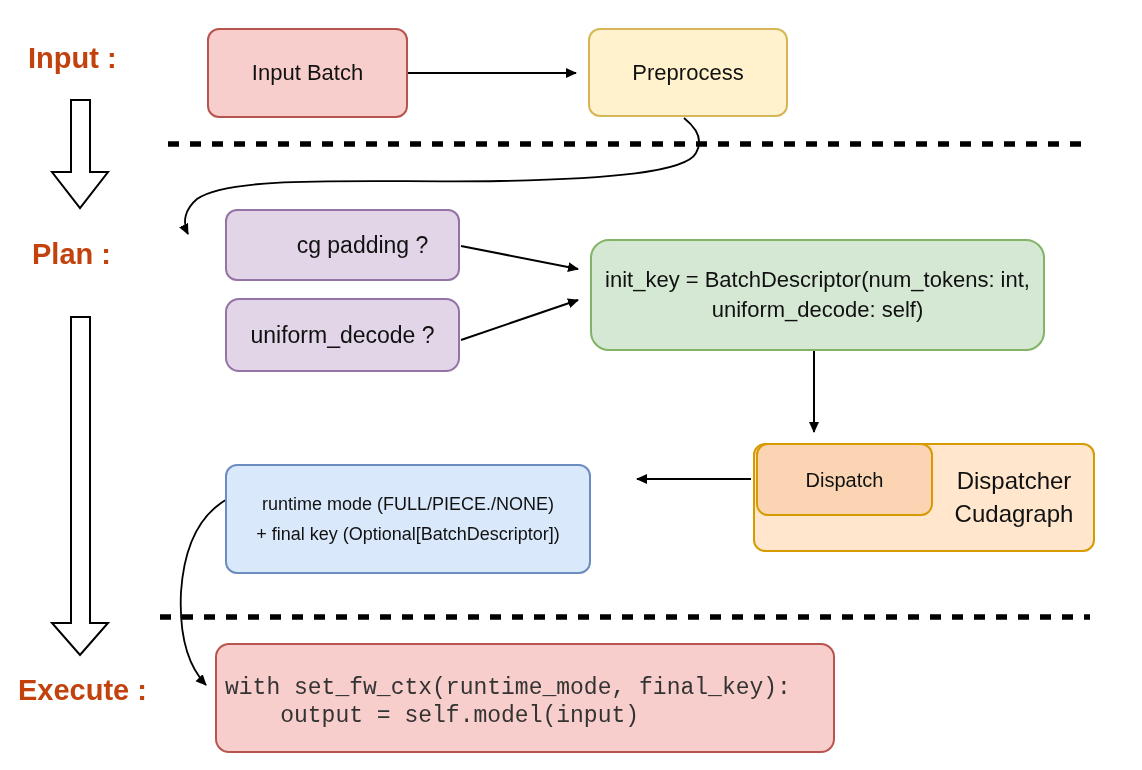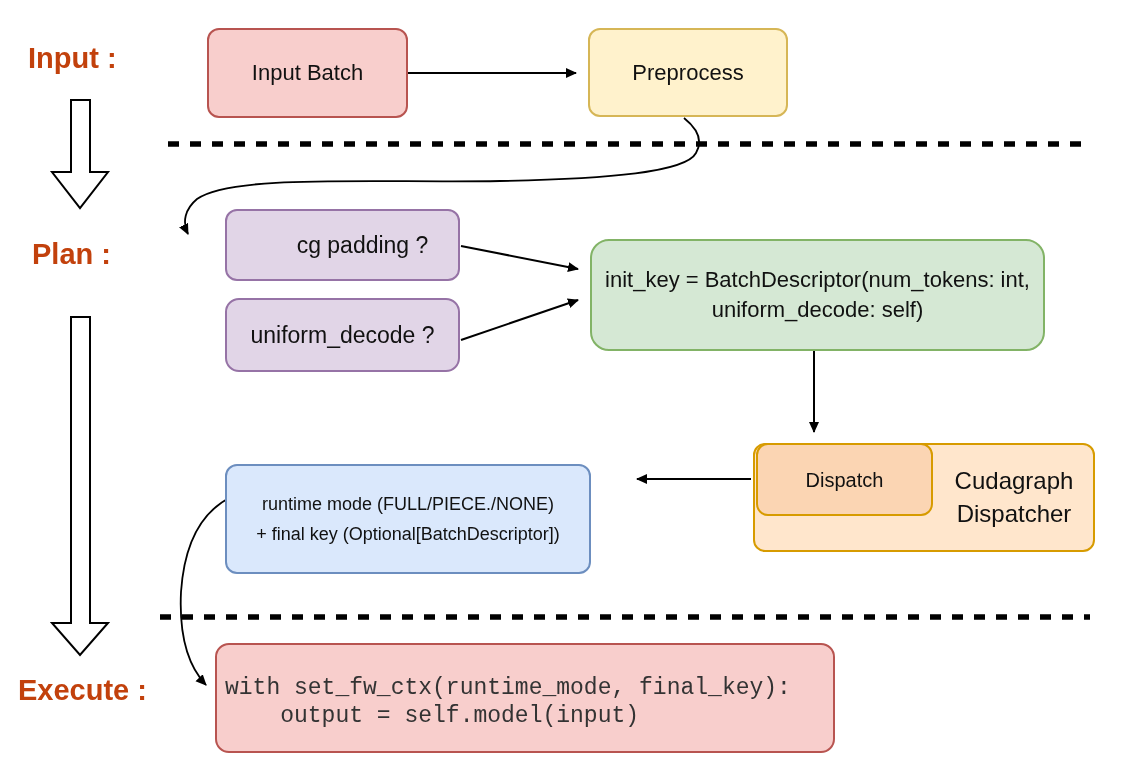--- a/index.html
+++ b/index.html
@@ -101,22 +101,22 @@
   </div>
 
   <div class="node" id="node-init-key" style="background-color: rgb(213, 232, 212); border-color: rgb(130, 179, 102);">
     <div class="ln">init_key = BatchDescriptor(num_tokens: int,</div>
     <div class="ln">uniform_decode: self)</div>
   </div>
 
   <div class="node" id="node-cudagraph" style="background-color: rgb(255, 230, 204); border-color: rgb(215, 155, 0);">
   </div>
   <div id="cudagraph-label">
+    <div class="ln">Dispatcher</div>
     <div class="ln">Cudagraph</div>
-    <div class="ln">Dispatcher</div>
   </div>
 
   <div class="node" id="node-dispatch" style="background-color: rgb(251, 213, 179); border-color: rgb(215, 155, 0);">
     <div class="ln">Dispatch</div>
   </div>
 
   <div class="node" id="node-runtime-mode" style="background-color: rgb(218, 232, 252); border-color: rgb(108, 142, 191);">
     <div class="ln">runtime mode (FULL/PIECE./NONE)</div>
     <div class="ln">+ final key (Optional[BatchDescriptor])</div>
   </div>

